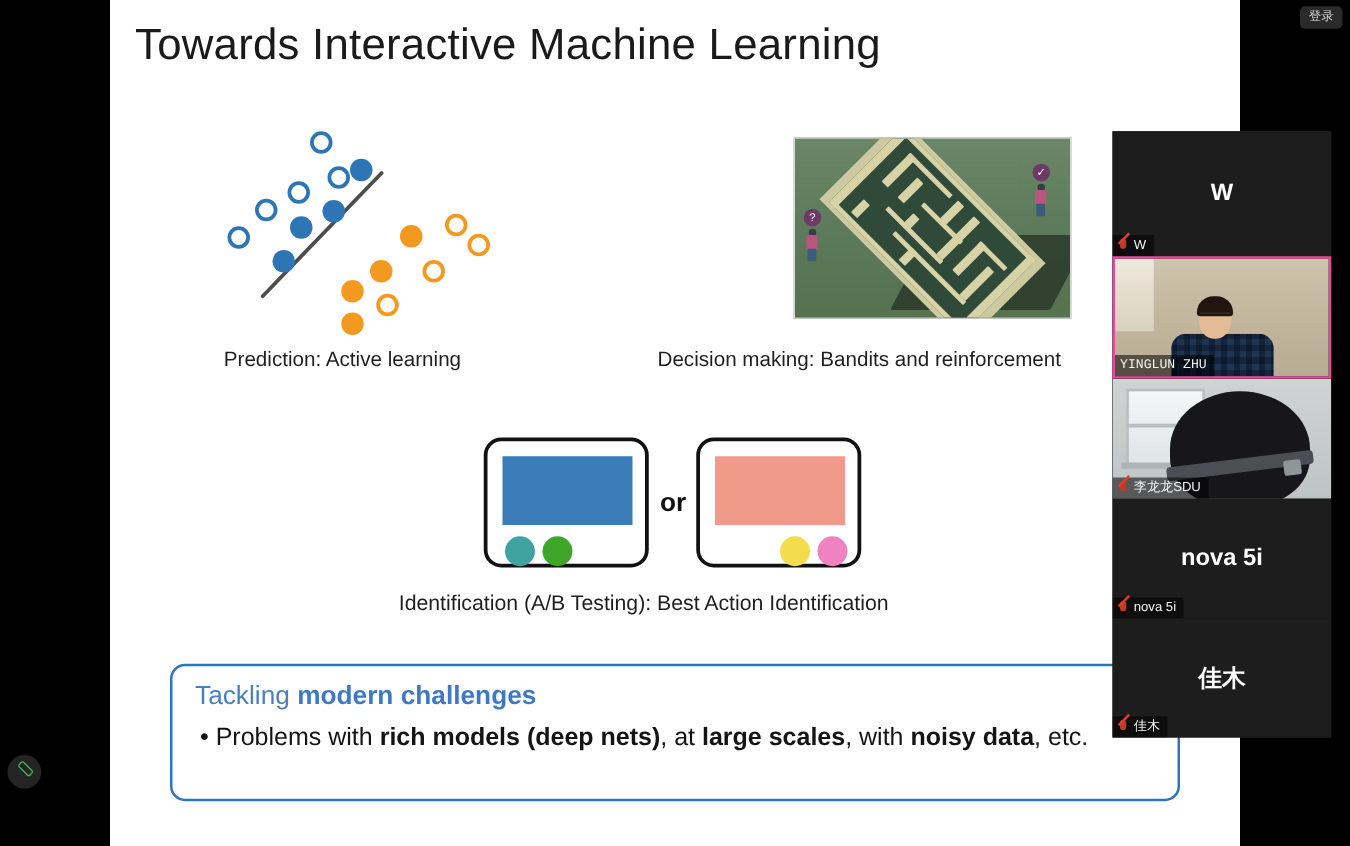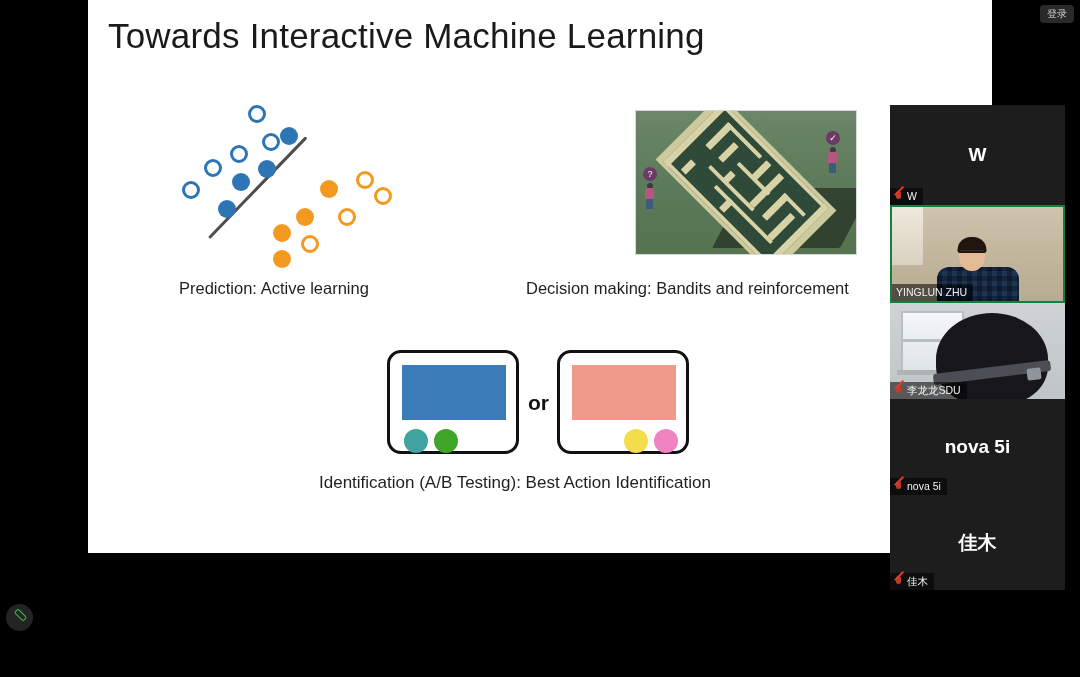--- a/index.html
+++ b/index.html
@@ -1,20 +1,20 @@
 <!DOCTYPE html>
 <html><head>
 <meta charset="utf-8">
 <style>
   html,body{margin:0;padding:0;background:#000;}
   body{width:1080px;height:677px;overflow:hidden;font-family:"Liberation Sans",sans-serif;}
   #root{position:relative;width:1080px;height:677px;background:#000;}
 
   
-  .slide{position:absolute;left:88px;top:0;width:904px;height:553px;background:#fff;overflow:hidden;}
+  .slide{position:absolute;left:88px;top:0;width:904px;height:677px;background:#fff;overflow:hidden;}
   .slide-title{position:absolute;left:20px;top:16px;font-size:35px;color:#1a1a1a;
     letter-spacing:.2px;white-space:nowrap;}
 
   .caption{position:absolute;font-size:16.5px;color:#1f1f1f;white-space:nowrap;}
 
   
   .scatter{position:absolute;left:82px;top:95px;width:240px;height:175px;}
   .dot{position:absolute;border-radius:50%;box-sizing:border-box;}
   .sep{position:absolute;background:#4d4d4d;border-radius:2px;
        transform-origin:0 0;}
@@ -60,21 +60,21 @@
     text-align:center;color:#fff;font-size:19px;font-weight:bold;}
   .namebar{position:absolute;left:0;bottom:0;height:17px;padding:0 6px 0 4px;
     display:flex;align-items:center;gap:4px;background:rgba(0,0,0,.55);}
   .namebar span{color:#f2f2f2;font-size:10.5px;white-space:nowrap;line-height:17px;}
   .mic-muted{position:relative;width:9px;height:12px;flex:none;}
   .mic-muted::before{content:"";position:absolute;left:2px;top:0;width:5px;height:8px;
     border-radius:3px;background:#c0392b;}
   .mic-muted::after{content:"";position:absolute;left:-1px;top:-1px;width:12px;height:1.6px;
     background:#e03b2b;transform:rotate(-45deg);transform-origin:center;}
   .vid{position:absolute;inset:0;}
-  .active-border{border:2px solid #15803d;}
+  .active-border{border:2px solid #ec4899;font-family:Liberation Mono, monospace;}
 
   
   .cam-a{background:linear-gradient(180deg,#cfc4ae 0%,#c4b89f 42%,#b8ab93 100%);}
   .cam-a .wall{position:absolute;left:0;top:0;width:18%;height:62%;
     background:linear-gradient(180deg,#efe9dc,#d9d1c0);}
   .cam-a .head{position:absolute;left:47%;top:36%;width:26px;height:30px;
     transform:translateX(-50%);border-radius:44% 44% 48% 48%;background:#e3bb96;}
   .cam-a .hair{position:absolute;left:47%;top:32%;width:29px;height:16px;
     transform:translateX(-50%);border-radius:14px 14px 3px 3px;background:#20160f;}
   .cam-a .glasses{position:absolute;left:47%;top:46%;width:24px;height:5px;
@@ -190,20 +190,28 @@
     </div>
     <div class="or-label" style="left:440px;top:391px;">or</div>
     <div class="ab-card" style="left:469px;top:350px;">
       <div class="ab-rect" style="background:#f09a8c;"></div>
       <div class="ab-dot" style="left:64px;background:#f2dd4a;"></div>
       <div class="ab-dot" style="left:94px;background:#ef82c0;"></div>
     </div>
 
     <div class="caption" style="left:231px;top:473px;font-size:17px;">Identification (A/B Testing): Best Action Identification</div>
 
+    <div class="callout">
+      <div class="callout-head">
+        <span>Tackling </span><b>modern challenges</b>
+      </div>
+      <div class="callout-body">
+        <span>• Problems with </span><b>rich models (deep nets)</b><span>, at </span><b>large scales</b><span>, with </span><b>noisy data</b><span>, etc.</span>
+      </div>
+    </div>
   </div>
 
   <div class="panel" id="panel">
       <div class="tile" style="height: 100px;">
         <div class="tile-initial">W</div>
         <div class="namebar">
           <div class="mic-muted"></div>
           <span>W</span>
         </div>
       </div>

